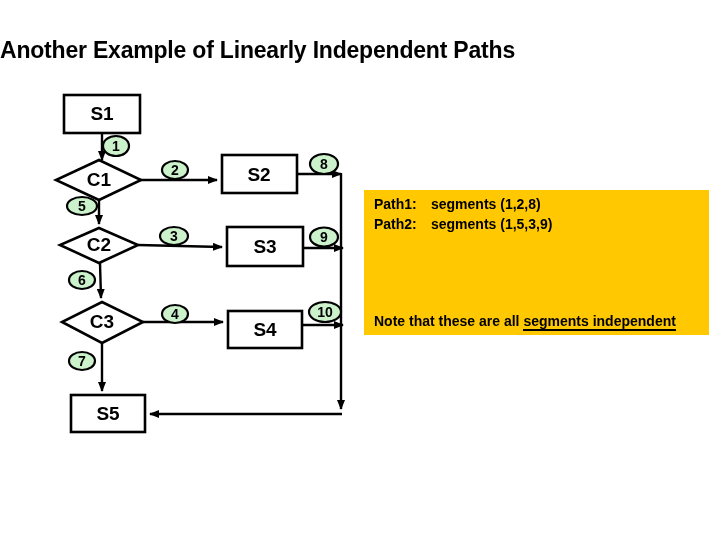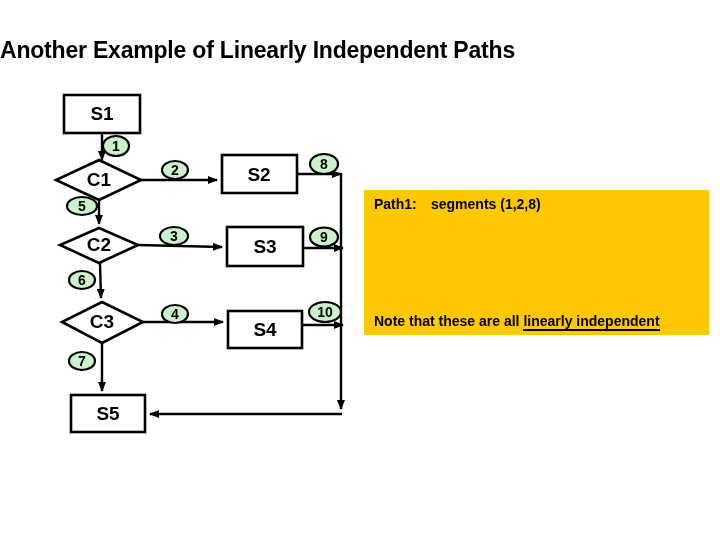--- a/index.html
+++ b/index.html
@@ -116,17 +116,20 @@
 
   <ellipse cx="325" cy="312" rx="16" ry="10"></ellipse>
   <text class="seg-label" x="325" y="317">10</text>
 </svg>
 
 <div class="panel">
   <div class="path-list">
     <div class="path-row">
       <span class="path-label">Path1:</span><span>segments (1,2,8)</span>
     </div>
+    <div class="path-row">
+      <span class="path-label">Path2:</span><span>segments (1,5,3,9)</span>
+    </div>
   </div>
   <div class="note-line">
-    <span>Note that these are all</span><span class="note-underline">linearly independent</span>
+    <span>Note that these are all</span><span class="note-underline">segments independent</span>
   </div>
 </div>
 
 </body></html>

